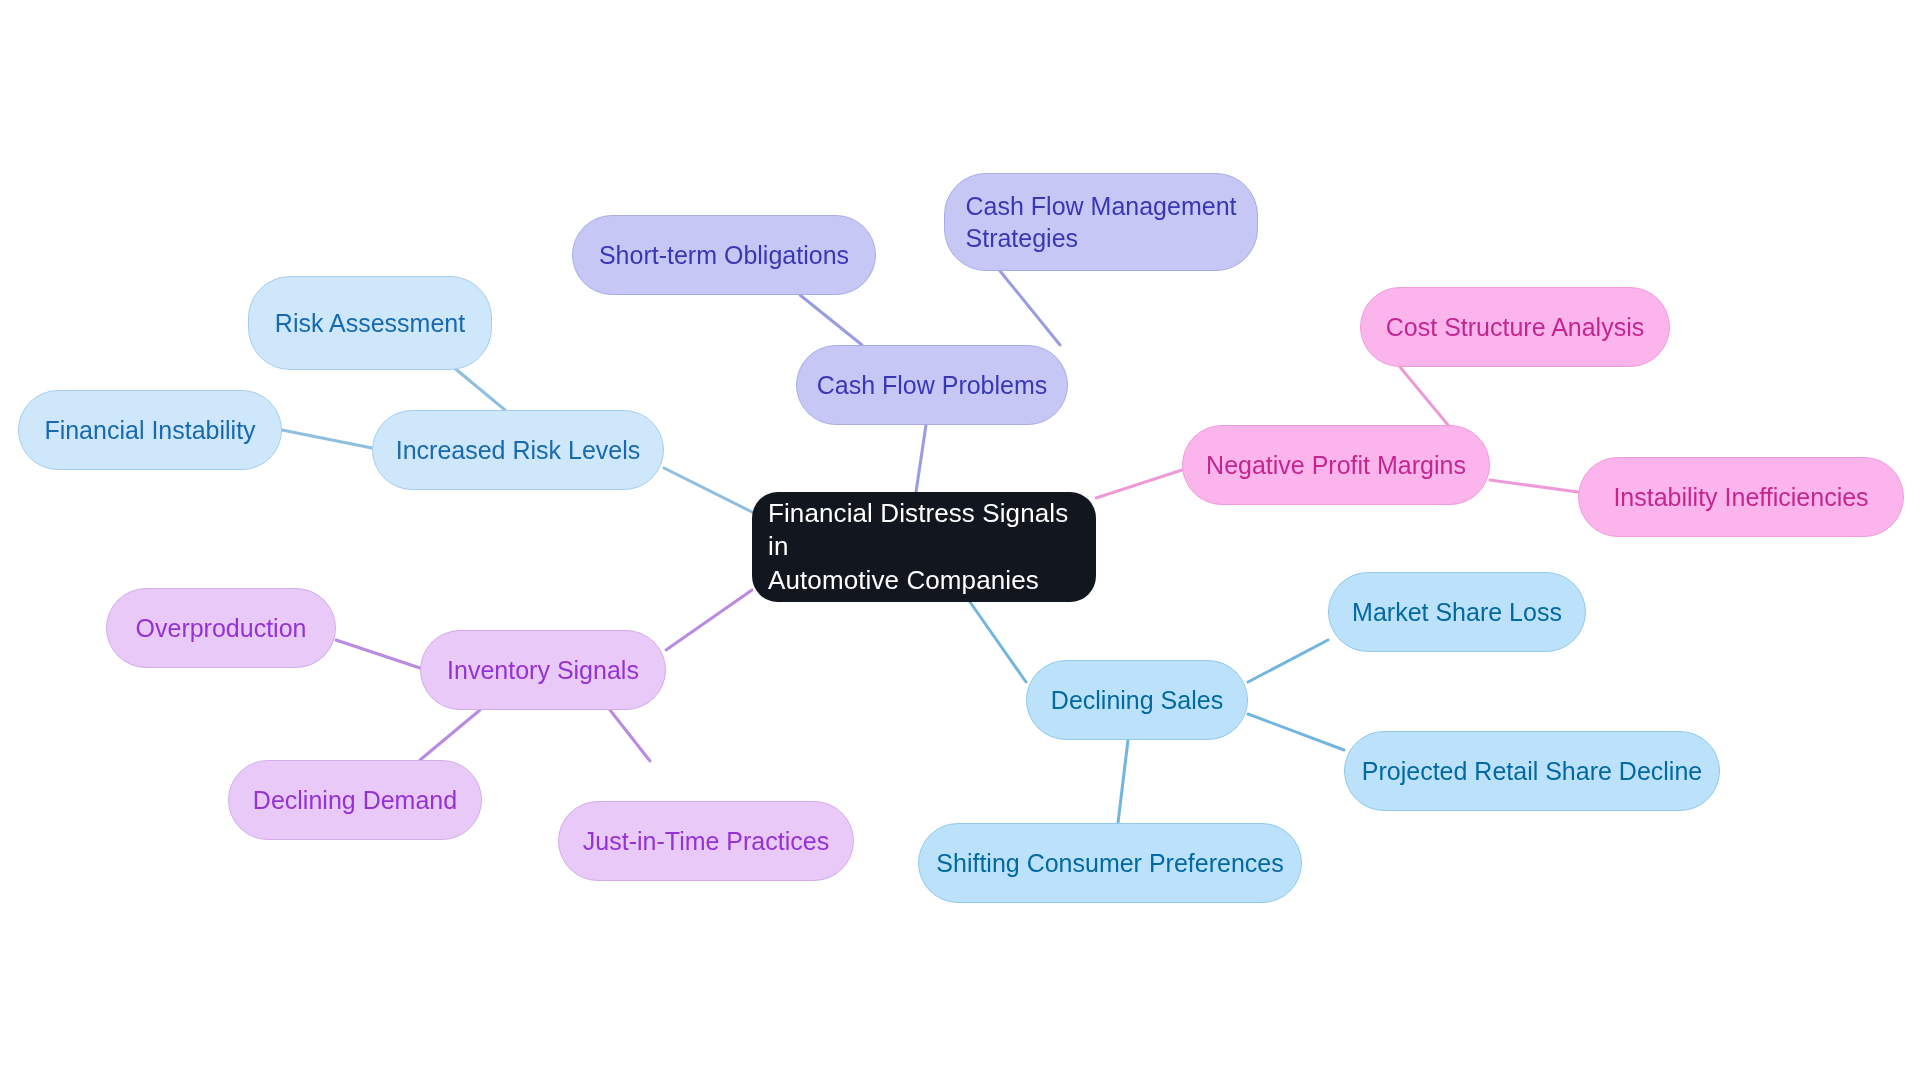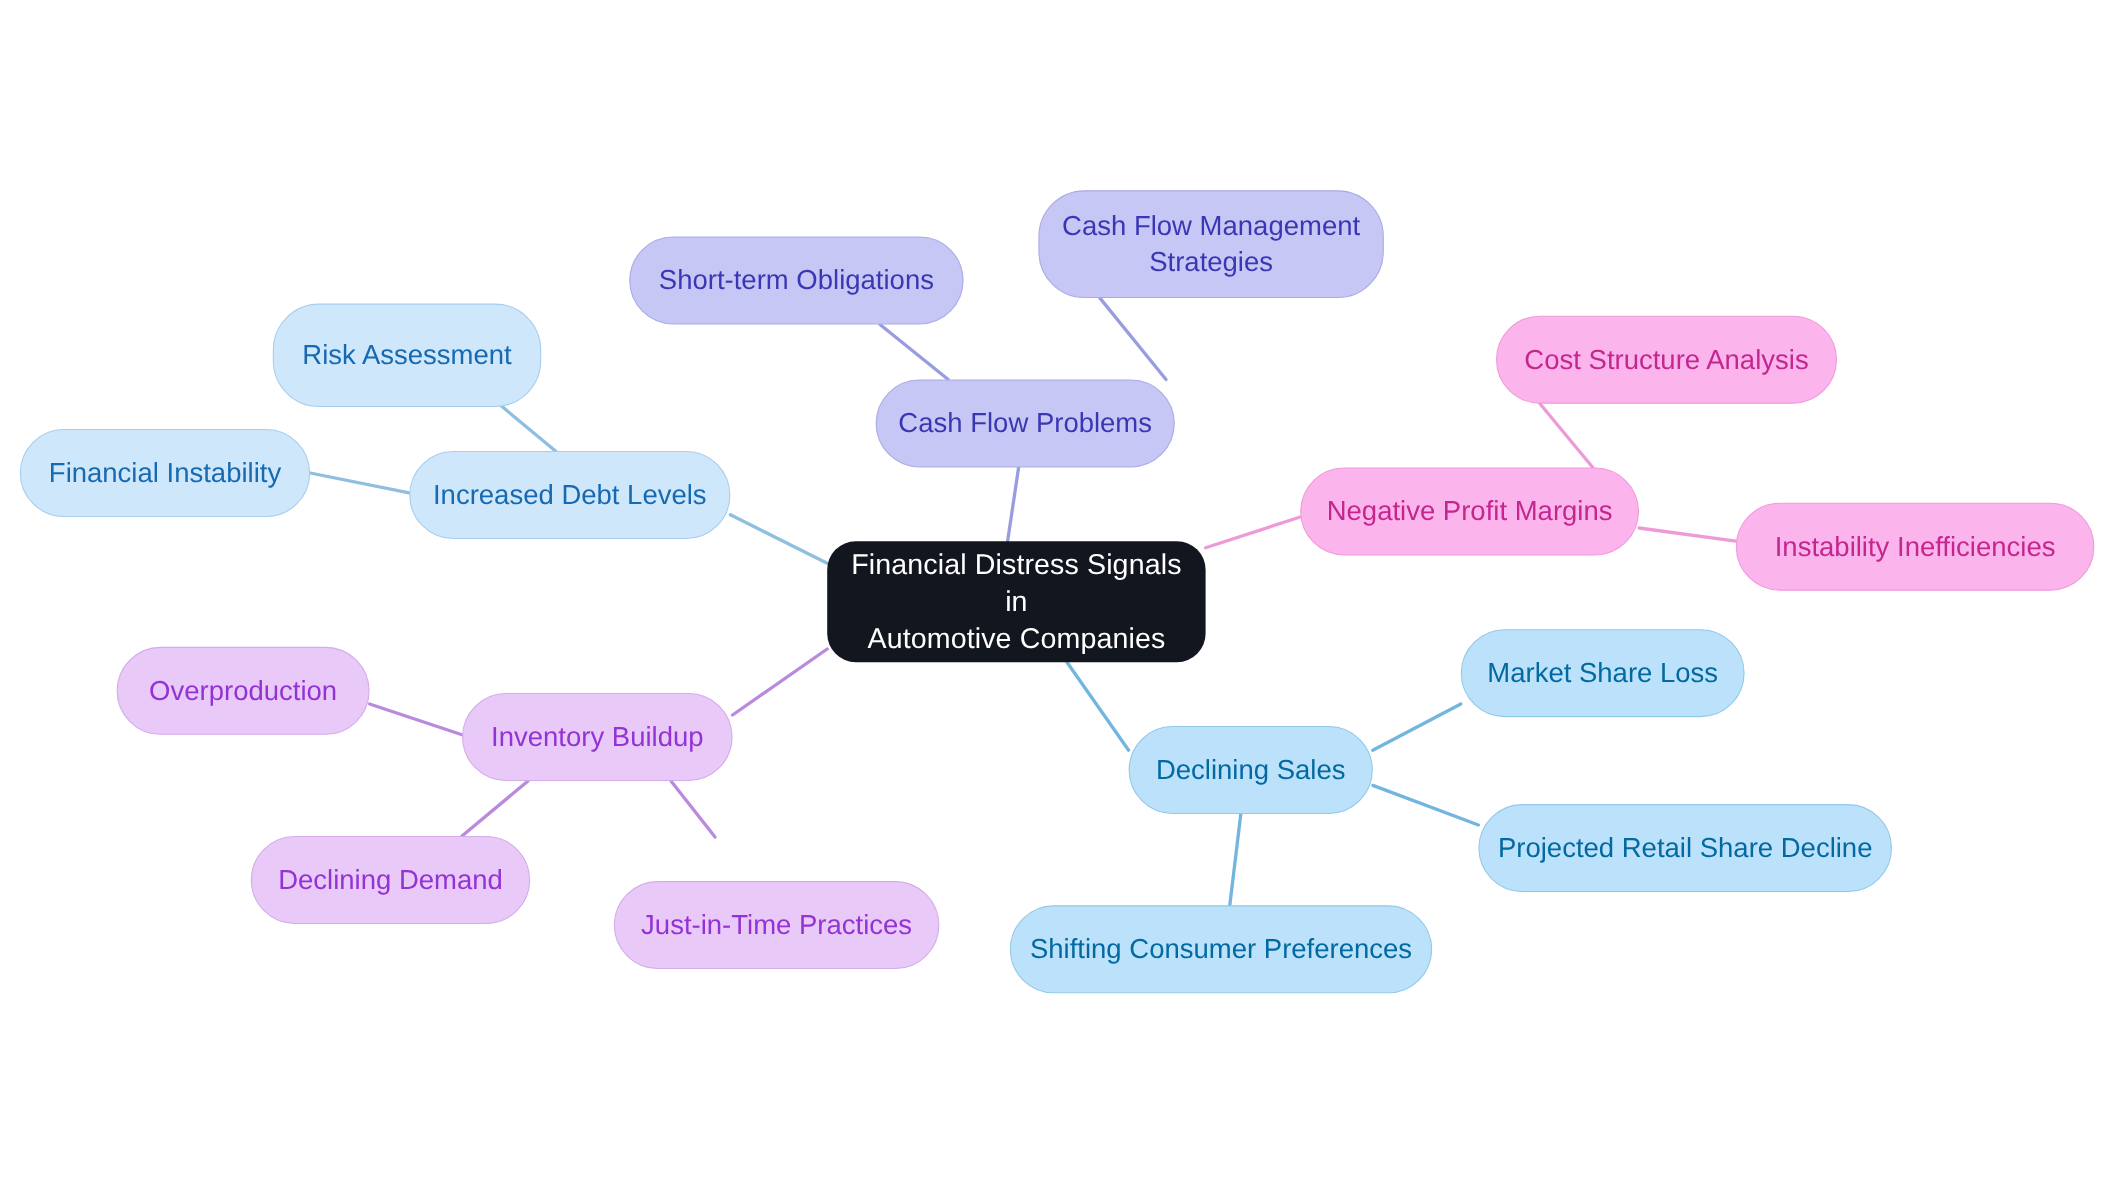--- a/index.html
+++ b/index.html
@@ -24,21 +24,21 @@
     width: 1920px;
     height: 1083px;
     pointer-events: none;
   }
   .node {
     position: absolute;
     box-sizing: border-box;
     display: flex;
     align-items: center;
     justify-content: center;
-    text-align: center;
+    text-align: left;
     border-radius: 42px;
     border-width: 1.5px;
     border-style: solid;
     line-height: 1.28;
     white-space: pre-line;
     padding: 0 16px;
   }
   .node.root {
     border-radius: 26px;
     border: none;
@@ -97,32 +97,32 @@
       <line x1="1248" y1="714" x2="1344" y2="750" stroke="#72b5de" stroke-width="3" stroke-linecap="round"></line>
       <line x1="1128" y1="740" x2="1118" y2="823" stroke="#72b5de" stroke-width="3" stroke-linecap="round"></line>
       <line x1="666" y1="650" x2="752" y2="590" stroke="#b98ade" stroke-width="3" stroke-linecap="round"></line>
       <line x1="336" y1="640" x2="420" y2="668" stroke="#b98ade" stroke-width="3" stroke-linecap="round"></line>
       <line x1="420" y1="760" x2="480" y2="710" stroke="#b98ade" stroke-width="3" stroke-linecap="round"></line>
       <line x1="650" y1="761" x2="610" y2="710" stroke="#b98ade" stroke-width="3" stroke-linecap="round"></line>
     </svg>
   <div id="node-layer">
       <div class="node root" style="left: 752px; top: 492px; width: 344px; height: 110px;">Financial Distress Signals in
 Automotive Companies</div>
-      <div class="node blue-light" style="left: 372px; top: 410px; width: 292px; height: 80px;">Increased Debt Levels</div>
+      <div class="node blue-light" style="left: 372px; top: 410px; width: 292px; height: 80px;">Increased Risk Levels</div>
       <div class="node blue-light" style="left: 18px; top: 390px; width: 264px; height: 80px;">Financial Instability</div>
       <div class="node blue-light" style="left: 248px; top: 276px; width: 244px; height: 94px;">Risk Assessment</div>
       <div class="node lavender" style="left: 796px; top: 345px; width: 272px; height: 80px;">Cash Flow Problems</div>
       <div class="node lavender" style="left: 572px; top: 215px; width: 304px; height: 80px;">Short-term Obligations</div>
       <div class="node lavender" style="left: 944px; top: 173px; width: 314px; height: 98px;">Cash Flow Management
 Strategies</div>
       <div class="node pink" style="left: 1182px; top: 425px; width: 308px; height: 80px;">Negative Profit Margins</div>
       <div class="node pink" style="left: 1360px; top: 287px; width: 310px; height: 80px;">Cost Structure Analysis</div>
       <div class="node pink" style="left: 1578px; top: 457px; width: 326px; height: 80px;">Instability Inefficiencies</div>
       <div class="node blue-mid" style="left: 1026px; top: 660px; width: 222px; height: 80px;">Declining Sales</div>
       <div class="node blue-mid" style="left: 1328px; top: 572px; width: 258px; height: 80px;">Market Share Loss</div>
       <div class="node blue-mid" style="left: 1344px; top: 731px; width: 376px; height: 80px;">Projected Retail Share Decline</div>
       <div class="node blue-mid" style="left: 918px; top: 823px; width: 384px; height: 80px;">Shifting Consumer Preferences</div>
-      <div class="node orchid" style="left: 420px; top: 630px; width: 246px; height: 80px;">Inventory Buildup</div>
+      <div class="node orchid" style="left: 420px; top: 630px; width: 246px; height: 80px;">Inventory Signals</div>
       <div class="node orchid" style="left: 106px; top: 588px; width: 230px; height: 80px;">Overproduction</div>
       <div class="node orchid" style="left: 228px; top: 760px; width: 254px; height: 80px;">Declining Demand</div>
       <div class="node orchid" style="left: 558px; top: 761px; width: 296px; height: 80px; margin-top: 40px;">Just-in-Time Practices</div>
     </div>
 </div>
 
 </body></html>

